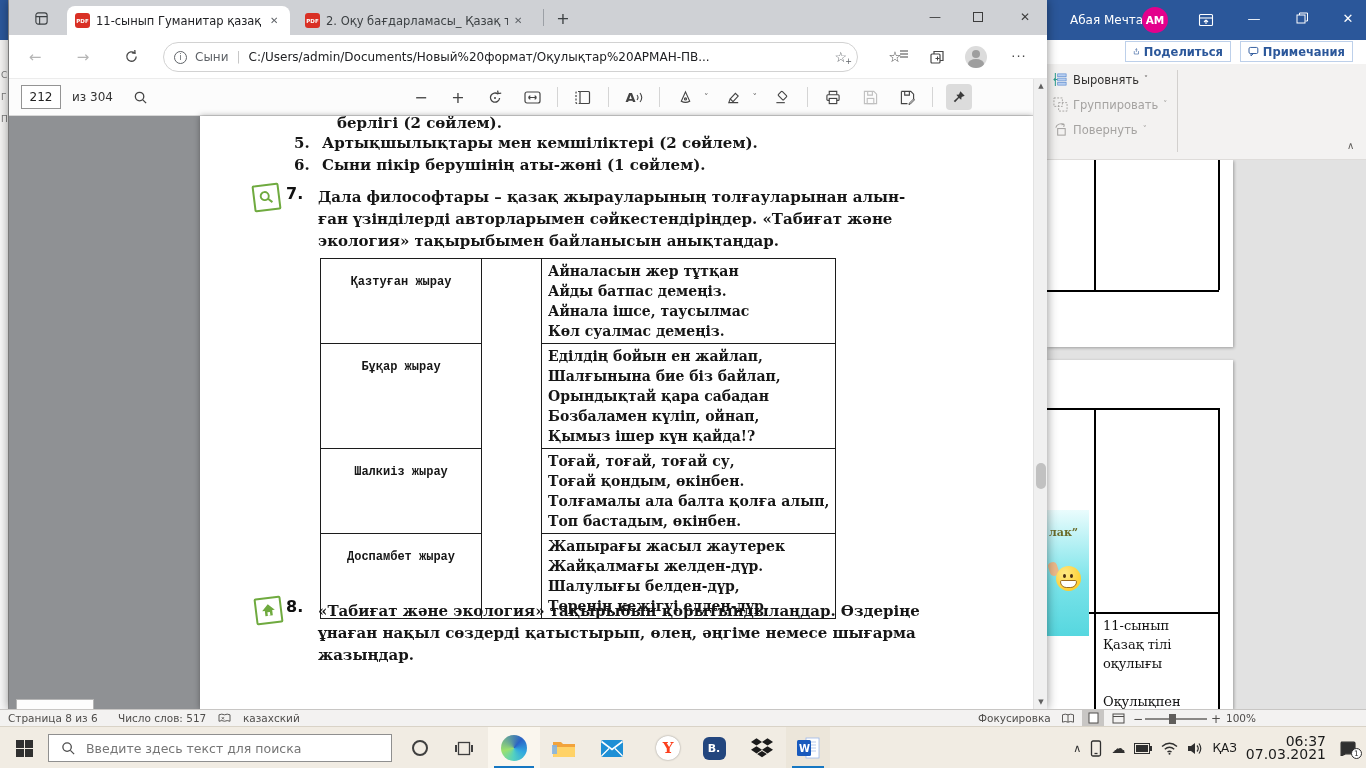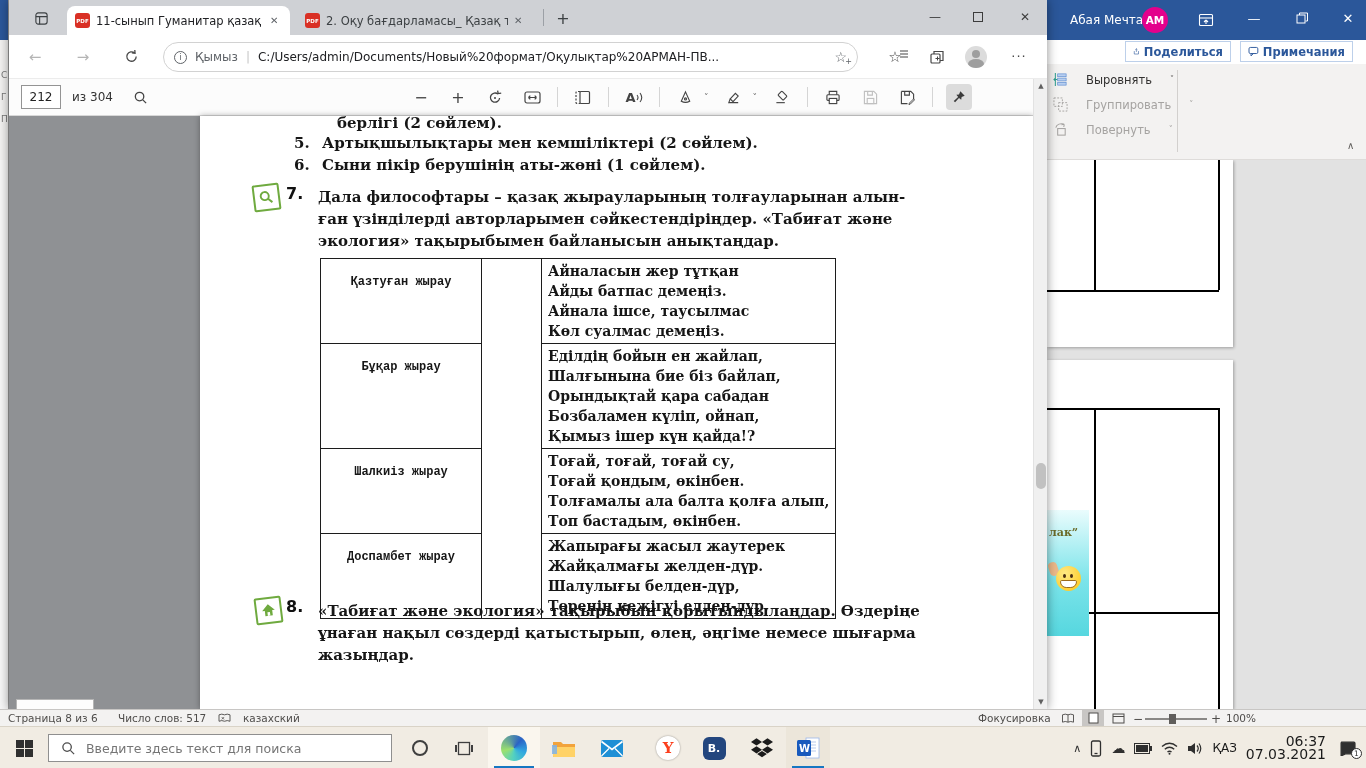--- a/index.html
+++ b/index.html
@@ -11,21 +11,21 @@
   .pre{white-space:pre;}
   .preline{white-space:pre-line;}
   .ic{display:inline-flex;align-items:center;justify-content:center;}
 
   
   .word-titlebar{left:1047px;top:0;width:319px;height:40px;background:#2b579a;color:#fff;}
   .word-sharebar{left:1047px;top:40px;width:319px;height:24px;background:#fff;}
   .word-btn{position:absolute;top:1px;height:21px;border:1px solid #bdd0ea;background:#fff;color:#2b579a;
             font-size:11.5px;font-weight:bold;display:flex;align-items:center;gap:4px;padding:0 7px;}
   .word-ribbon{left:1047px;top:64px;width:319px;height:96px;background:#f3f2f1;border-bottom:1px solid #dedcda;}
-  .ribbon-item{position:absolute;left:6px;display:flex;align-items:center;gap:18px;font-size:11.5px;color:#323130;}
+  .ribbon-item{position:absolute;left:6px;display:flex;align-items:center;gap:5px;font-size:11.5px;color:#323130;}
   .ribbon-item.disabled{color:#a5a3a1;}
   .word-docarea{left:1047px;top:160px;width:319px;height:549px;background:#e2e2e2;overflow:hidden;}
   .word-page{position:absolute;background:#fff;box-shadow:1px 1px 3px rgba(0,0,0,.3);}
   .tline{position:absolute;background:#000;}
   .word-statusbar{left:0;top:709px;width:1366px;height:17px;background:#f3f2f1;border-top:1px solid #c8c6c4;
                   font-size:10.5px;color:#4f4d4b;}
   .sb-item{position:absolute;top:2px;}
 
   
   .edge{left:9px;top:0;width:1038px;height:709px;background:#fff;box-shadow:0 0 10px rgba(0,0,0,.45);}
@@ -177,20 +177,25 @@
       <div class="tline" style="left:0;top:252px;width:172px;height:1.5px;"></div>
       <div class="abs" style="left:0;top:150px;width:42px;height:126px;background:linear-gradient(180deg,#eafcfd,#7ce4ea 55%,#56d7df);">
         <span class="serif" style="position:absolute;left:2px;top:16px;font-size:11px;font-weight:bold;color:#6b6b2a;">лак”</span>
         <div class="abs" style="left:2px;top:52px;width:9px;height:14px;background:#edb98a;border-radius:4px;transform:rotate(-18deg);"></div>
         <div class="smile" style="position:absolute;left:9px;top:56px;">
           <span class="e" style="left:7px;"></span>
             <span class="e" style="left:14px;"></span>
             <span class="m"></span>
         </div>
       </div>
+      <div class="serif preline" style="position:absolute;left:56px;top:256px;font-size:13px;line-height:19px;color:#111;">11-сынып
+Қазақ тілі
+оқулығы
+
+Оқулықпен</div>
     </div>
   </div>
 
   <div class="abs sliver">
     <div class="abs" style="left:0;top:0;width:9px;height:40px;background:#2b579a;"></div>
     <div class="abs" style="left:0;top:40px;width:9px;height:120px;background:#f3f2f1;"></div>
     <div class="abs" style="left:1px;top:64px;font-size:9px;color:#777;line-height:22px;">С<br>Г<br>П</div>
   </div>
 
   <div class="abs edge">
@@ -225,21 +230,21 @@
       <span class="navicon dis" style="margin-left:12px;">←</span>
       <span class="navicon dis" style="margin-left:20px;">→</span>
       <span class="navicon" style="margin-left:20px;">
         <svg width="15" height="15" viewBox="0 0 16 16" fill="none" stroke="#4a4a4a" stroke-width="1.4">
           <path d="M13 8 A5 5 0 1 1 11.3 4.3"></path>
             <path d="M11.5 1 l.3 3.5 L8.4 4"></path>
           </svg>
       </span>
       <div class="addrbar">
         <span style="width:13px;height:13px;border:1px solid #5f6368;border-radius:50%;font-size:8.5px;color:#5f6368;display:inline-flex;align-items:center;justify-content:center;flex:none;">i</span>
-        <span style="margin-left:8px;color:#5f6368;">Қымыз</span>
+        <span style="margin-left:8px;color:#5f6368;">Сыни</span>
         <span style="margin:0 8px;color:#c6c6c6;">|</span>
         <span style="overflow:hidden;white-space:nowrap;width:545px;">C:/Users/admin/Documents/Новый%20формат/Оқулықтар%20АРМАН-ПВ...</span>
         <span style="margin-left:auto;font-size:14px;color:#5f6368;position:relative;">
           <span>☆</span><span style="position:absolute;right:-5px;bottom:-1px;font-size:8px;">+</span>
         </span>
       </div>
       <span class="navicon" style="position:absolute;left:872px;">
         <span style="position:relative;font-size:15px;"><span>☆</span>
           <svg width="8" height="9" viewBox="0 0 8 9" style="position:absolute;right:-6px;top:2px;">
               <path d="M0 1 h8 M0 4 h8 M0 7 h8" stroke="#474747" stroke-width="1.2"></path>

